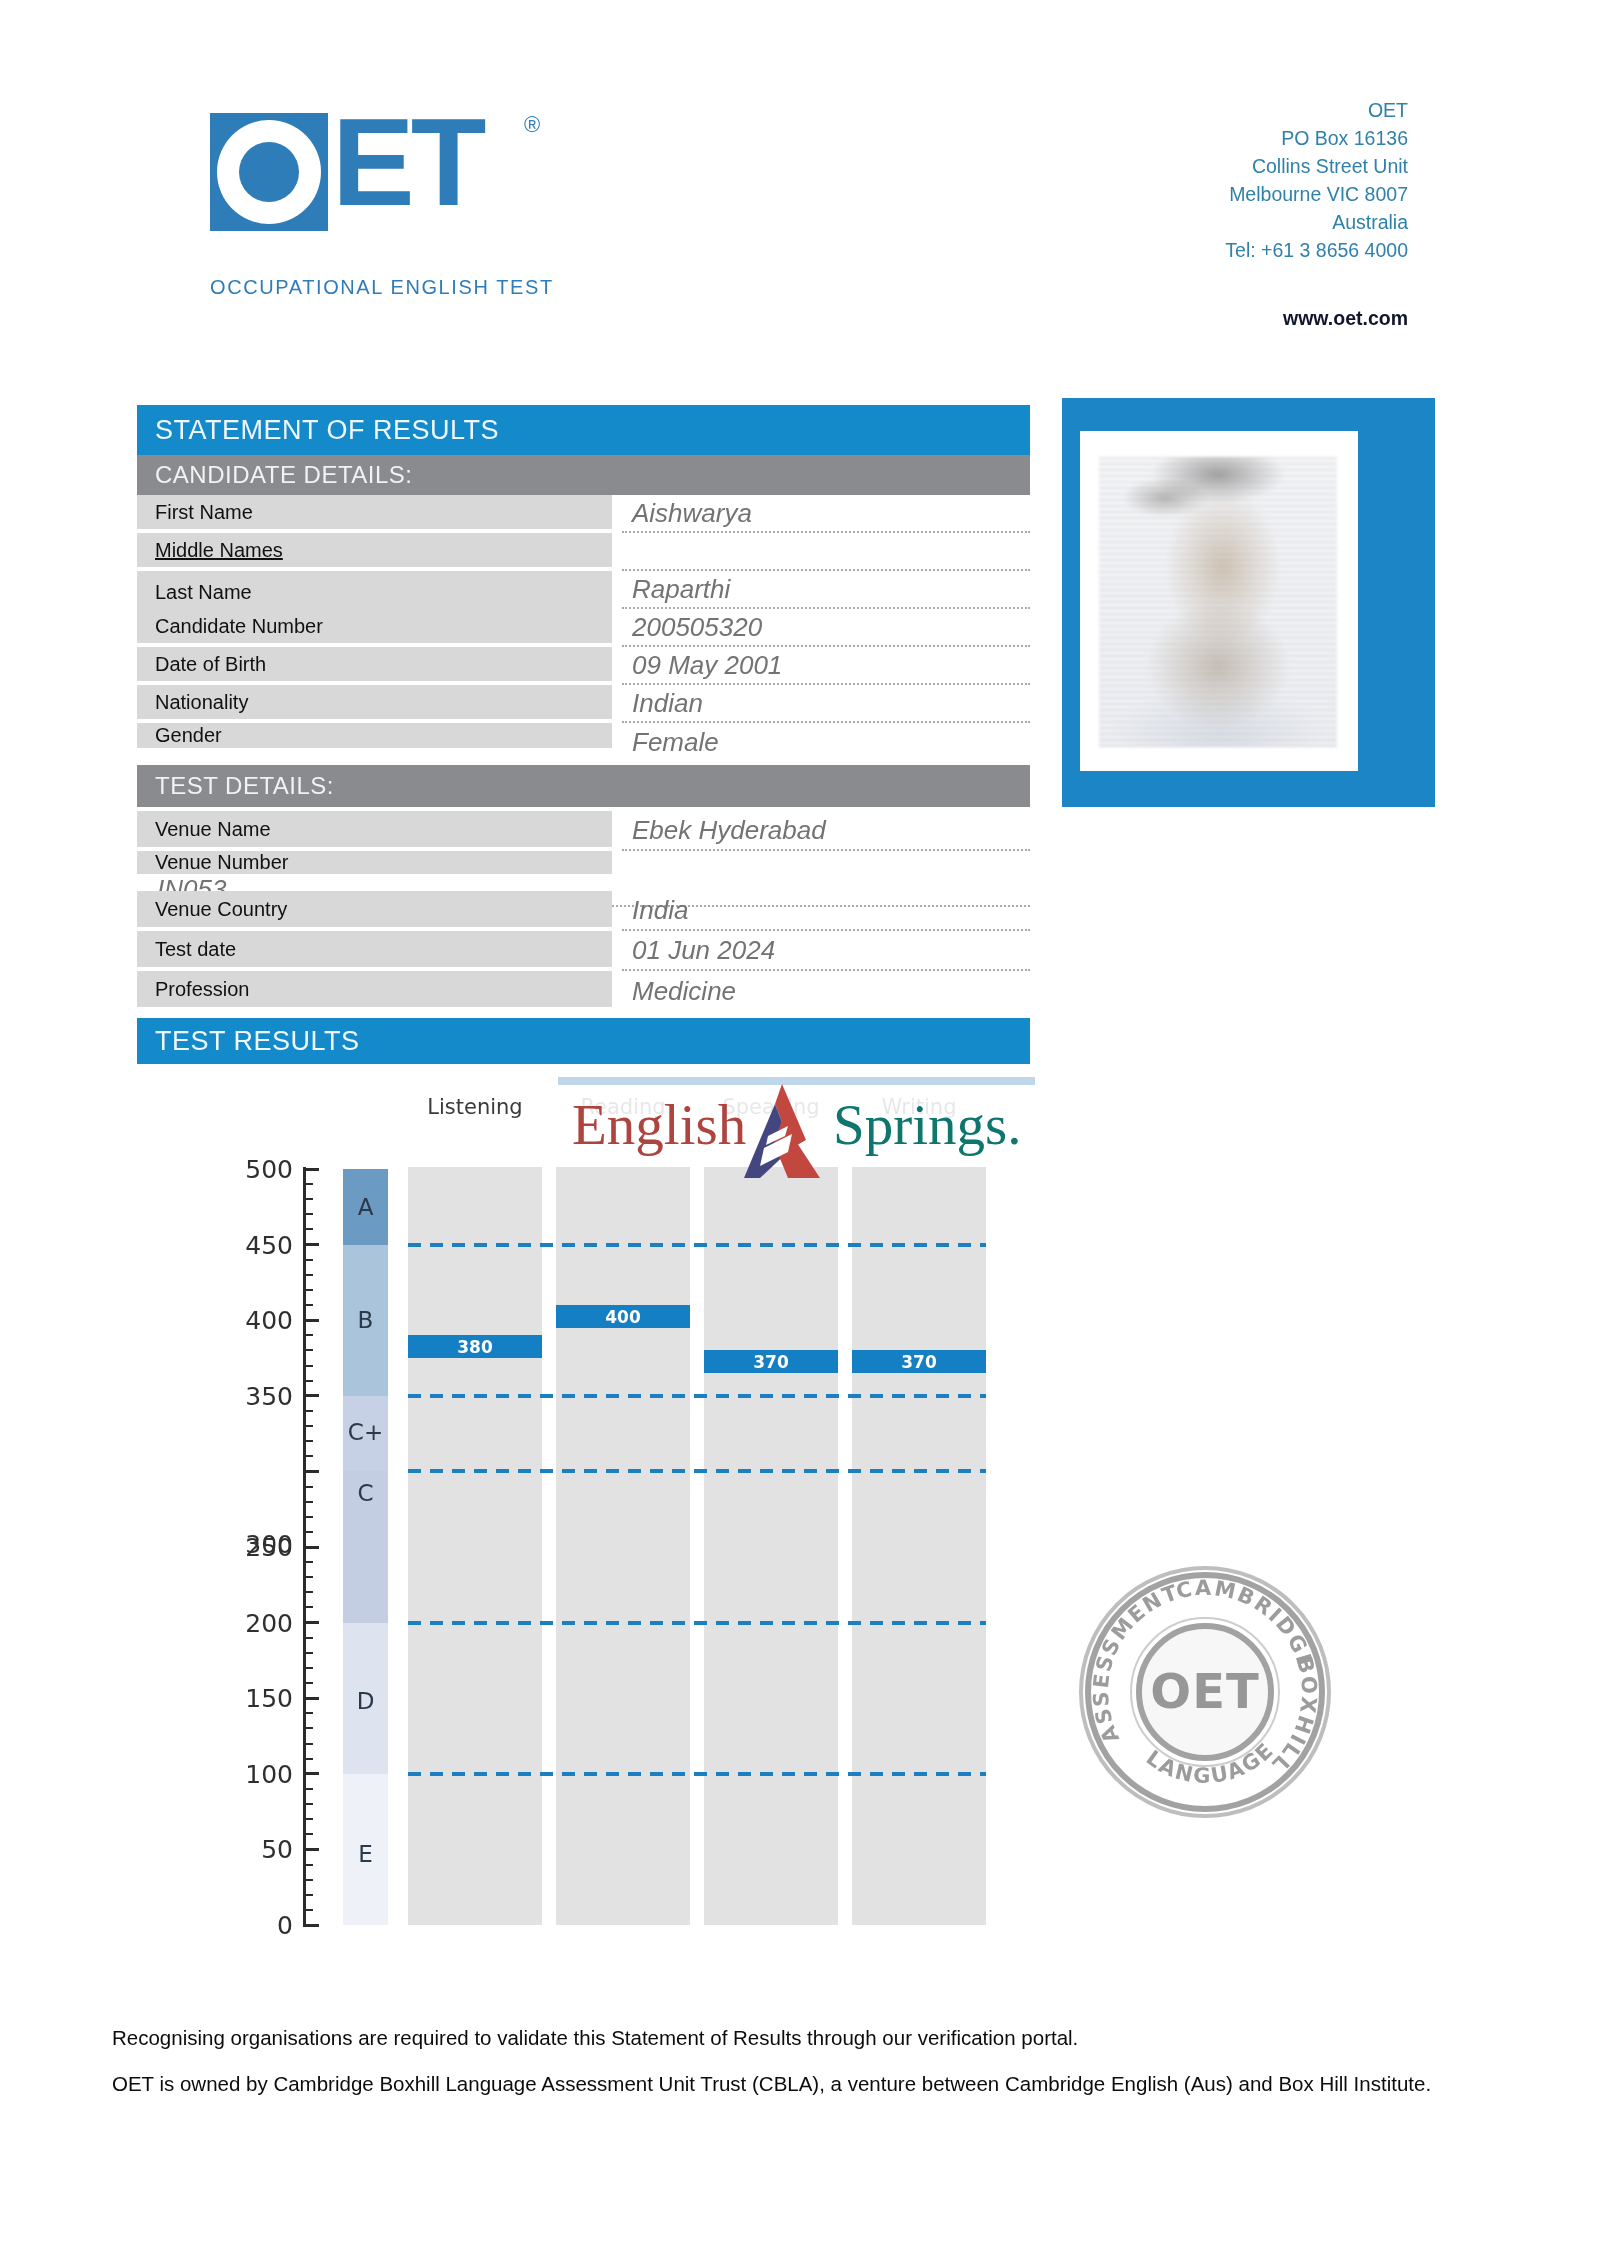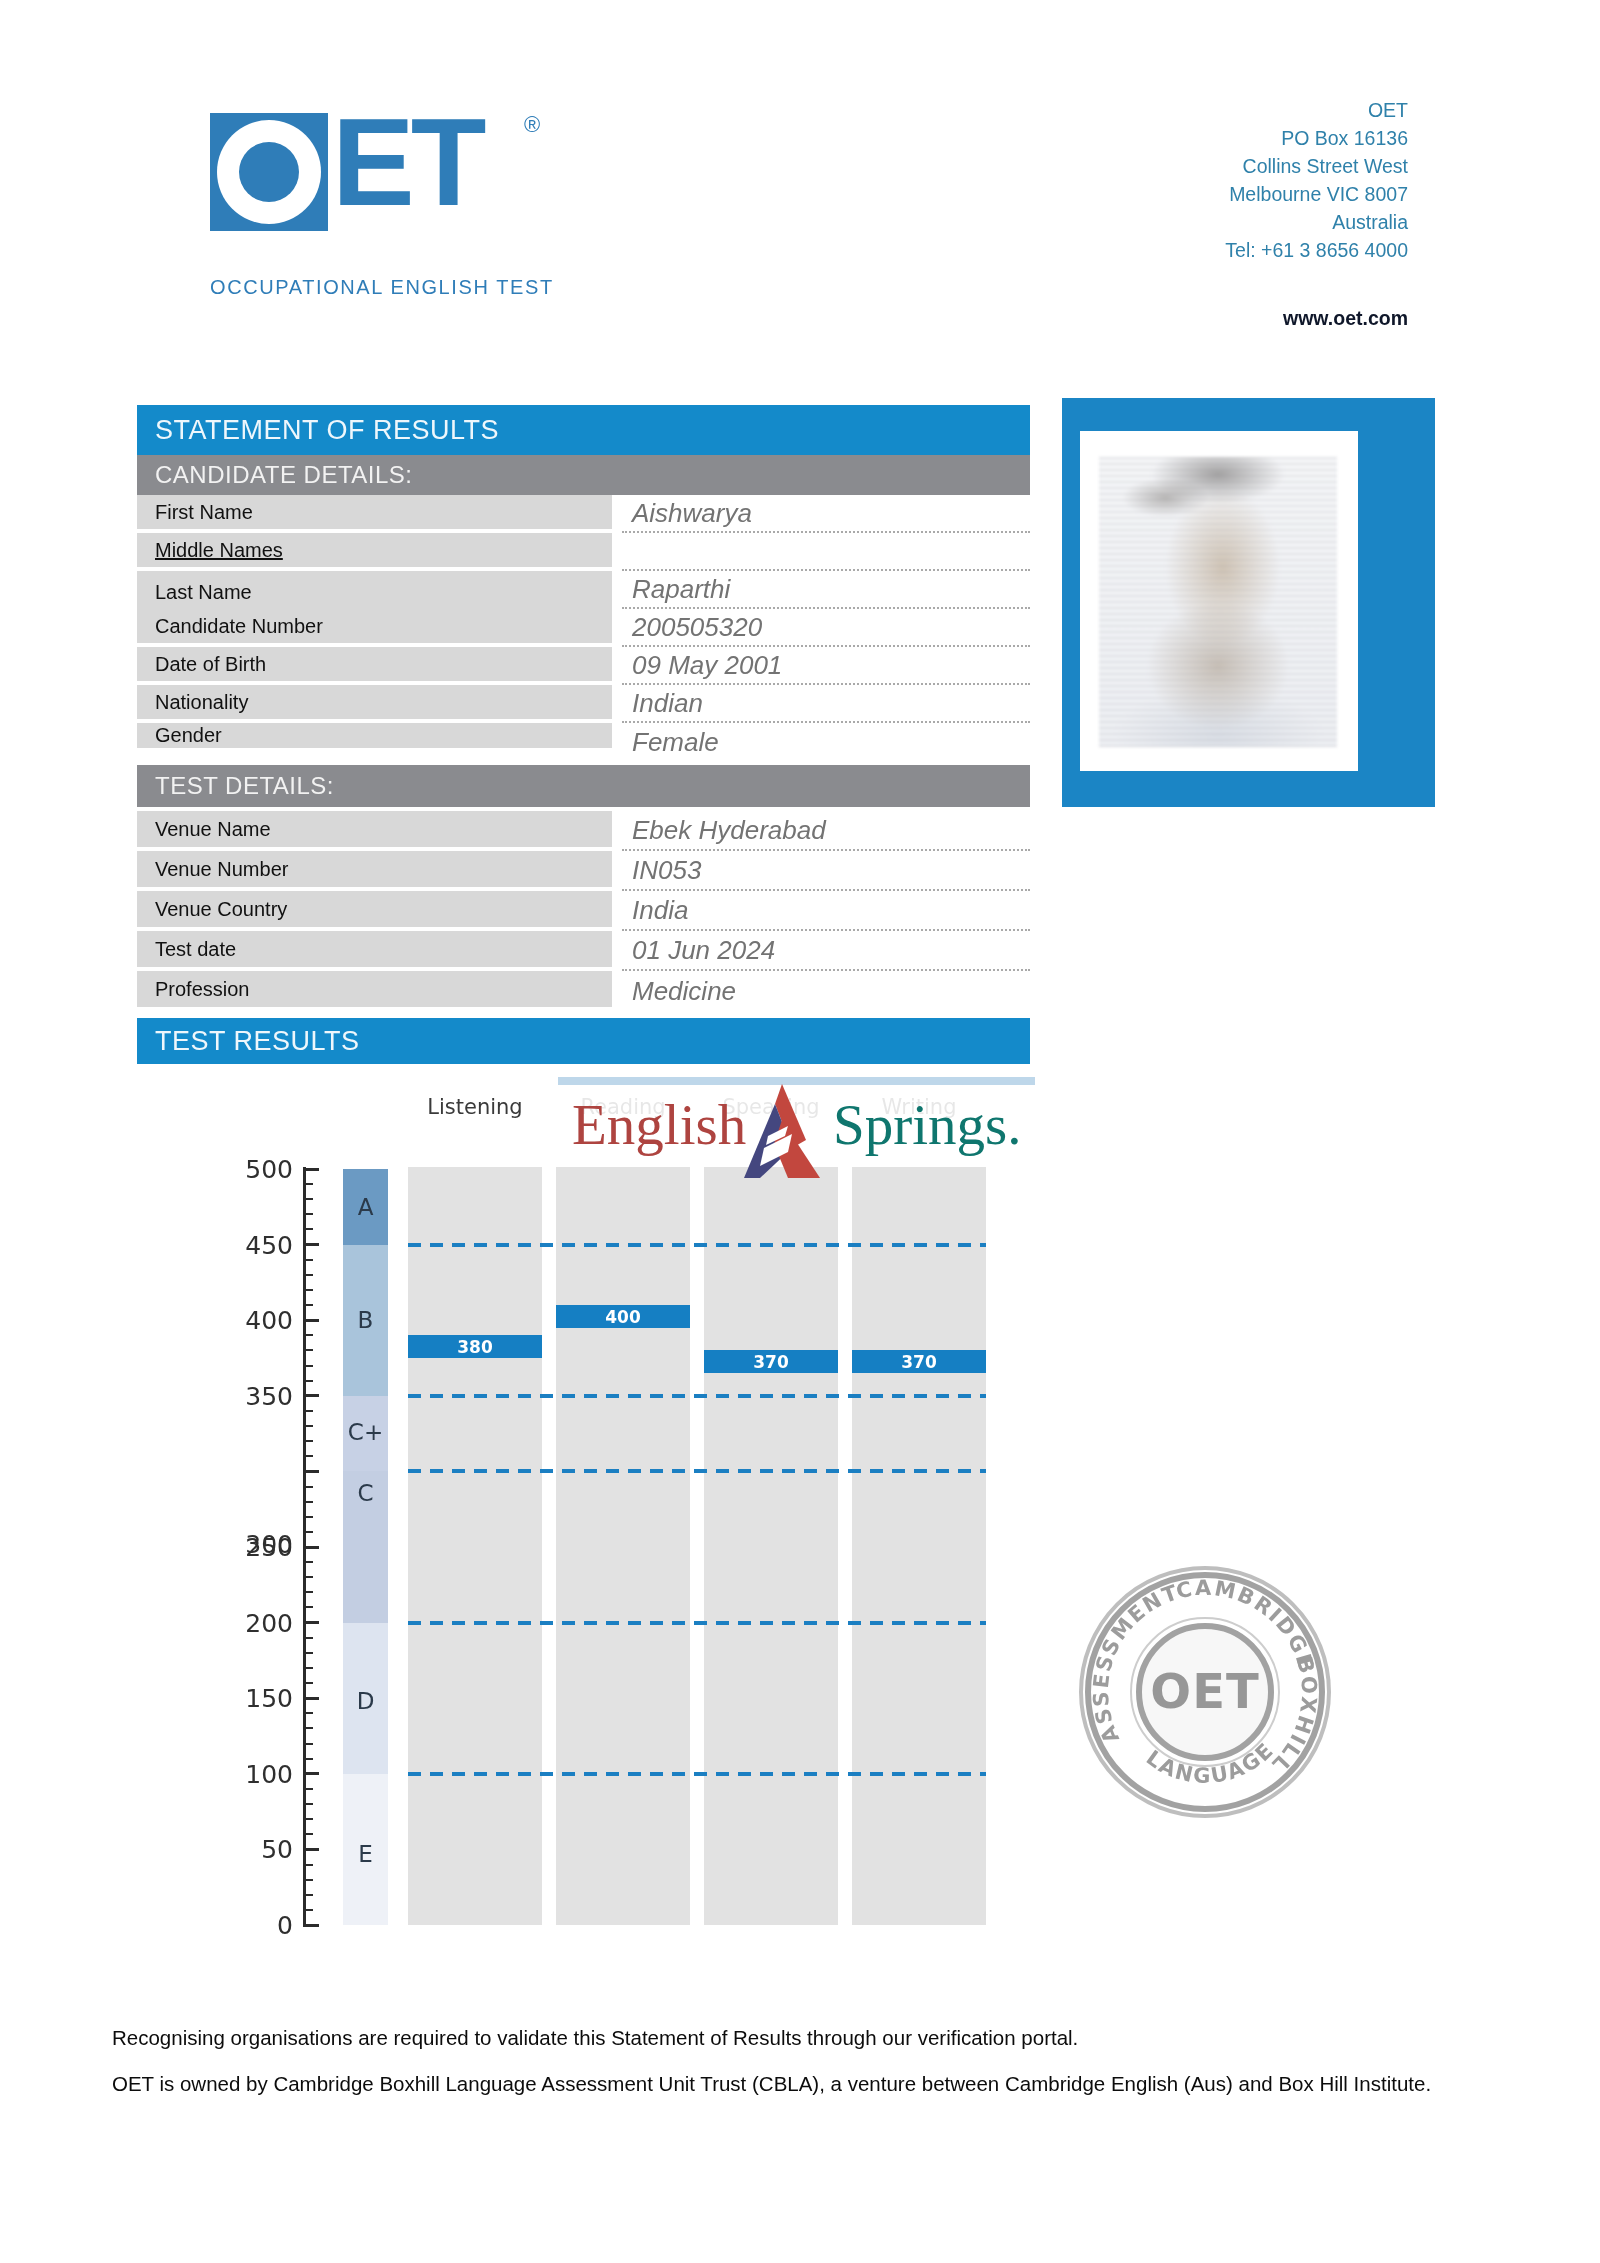--- a/index.html
+++ b/index.html
@@ -87,21 +87,21 @@
       <div class="abs" id="logo-dot"></div>
     </div>
   </div>
   <div class="abs" id="logo-et">ET</div>
   <div class="abs" id="logo-reg">®</div>
   <div class="abs" id="logo-tagline">OCCUPATIONAL ENGLISH TEST</div>
 
   <div class="abs" id="address">
     <div>OET</div>
     <div>PO Box 16136</div>
-    <div>Collins Street West</div>
+    <div>Collins Street Unit</div>
     <div>Melbourne VIC 8007</div>
     <div>Australia</div>
     <div>Tel: +61 3 8656 4000</div>
     <div class="site">www.oet.com</div>
   </div>
 
   <div class="abs" id="doc">
     <div class="band-blue" style="height:50px;">STATEMENT OF RESULTS</div>
     <div class="band-gray" style="height:40px;margin-top:0px;">CANDIDATE DETAILS:</div>
     <div id="candidate-rows">
@@ -133,21 +133,21 @@
           <div class="dlabel" style="height: 25px;">Gender</div>
           <div class="dvalue">Female</div>
         </div>
       </div>
     <div class="band-gray" style="height:42px;margin-top:4px;">TEST DETAILS:</div>
     <div id="test-rows" style="margin-top:4px;">
         <div class="drow" style="height: 40px;">
           <div class="dlabel" style="height: 36px;">Venue Name</div>
           <div class="dvalue dot-sep">Ebek Hyderabad</div>
         </div>
-        <div class="drow" style="height: 40px;">
+        <div class="drow" style="height: 40px; flex-direction: column;">
           <div class="dlabel" style="height: 36px;">Venue Number</div>
           <div class="dvalue dot-sep">IN053</div>
         </div>
         <div class="drow" style="height: 40px;">
           <div class="dlabel" style="height: 36px;">Venue Country</div>
           <div class="dvalue dot-sep">India</div>
         </div>
         <div class="drow" style="height: 40px;">
           <div class="dlabel" style="height: 36px;">Test date</div>
           <div class="dvalue dot-sep">01 Jun 2024</div>

